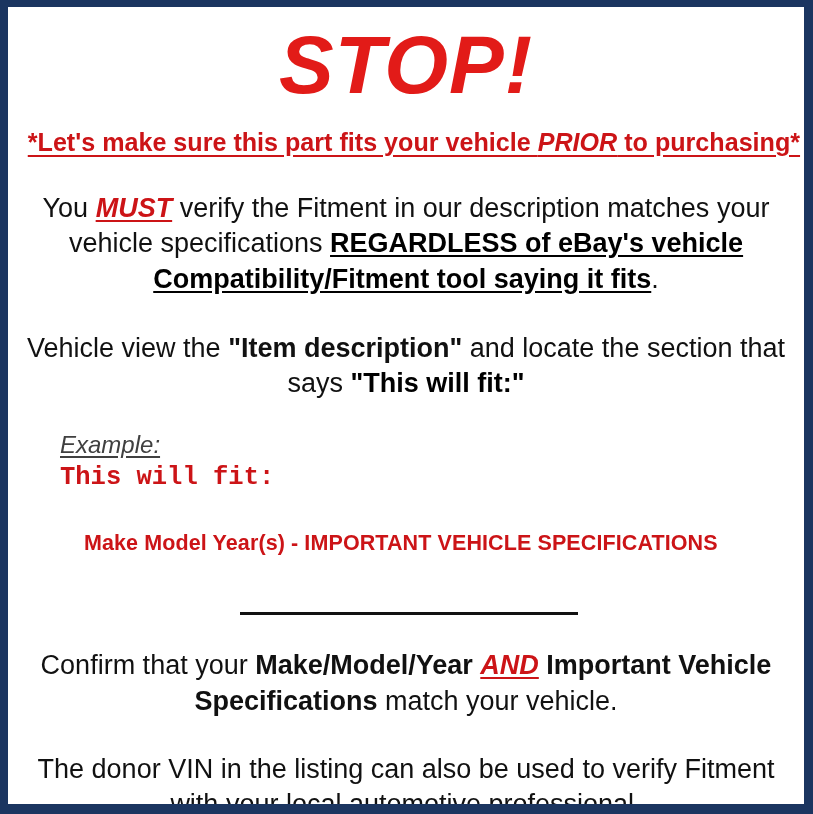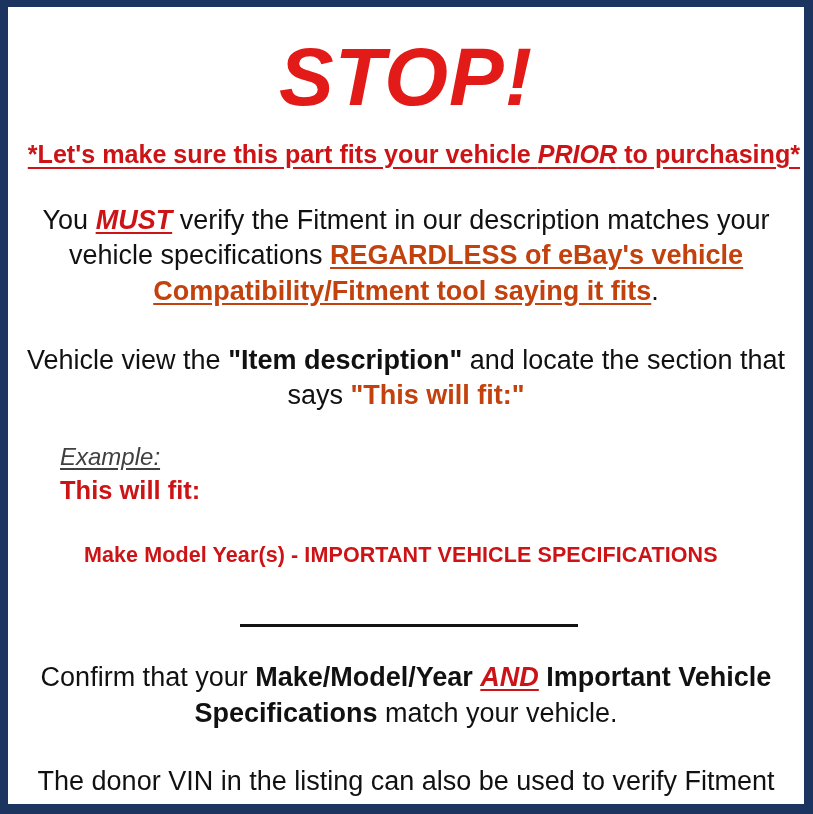--- a/index.html
+++ b/index.html
@@ -24,21 +24,21 @@
     border-right: 9px solid #1b3560;
     border-bottom: 10px solid #1b3560;
     position: relative;
   }
 
   .inner {
     box-sizing: border-box;
     width: 100%;
     height: 100%;
     background: #ffffff;
-    padding: 16px 14px;
+    padding: 4px 14px;
     text-align: center;
     overflow: hidden;
   }
 
   
   .stop-title {
     margin: 0;
     padding-top: 13px;
     font-size: 82px;
     line-height: 1.0;
@@ -82,21 +82,21 @@
   .u          { text-decoration: underline; text-underline-offset: 3px; }
   .bold-black { font-weight: bold; color: #111111; }
   .must {
     color: #cc1417;
     font-weight: bold;
     font-style: italic;
     text-decoration: underline;
     text-underline-offset: 3px;
     margin-top: 47px;
   }
-  .redbold { color: #c2410c; font-weight: bold; }
+  .redbold { color: #000000; font-weight: bold; }
 
   
   .example-block {
     text-align: left;
     padding-left: 38px;
     padding-top: 30px;
   }
   .example-label {
     margin: 0;
     font-size: 24px;
@@ -108,21 +108,21 @@
     display: inline-block;
     font-family: "Liberation Sans", sans-serif;
   }
   .example-fit {
     margin: 0;
     padding-top: 4px;
     font-size: 25.5px;
     line-height: 1.2;
     font-weight: bold;
     color: #cc1417;
-    font-family: Liberation Sans, sans-serif;
+    font-family: Liberation Mono, monospace;
   }
   .example-spec {
     margin: 16px;
     padding-top: 21px;
     padding-left: 8px;
     font-size: 21.5px;
     line-height: 1.2;
     font-weight: bold;
     color: #cc1417;
     letter-spacing: 0.1px;

